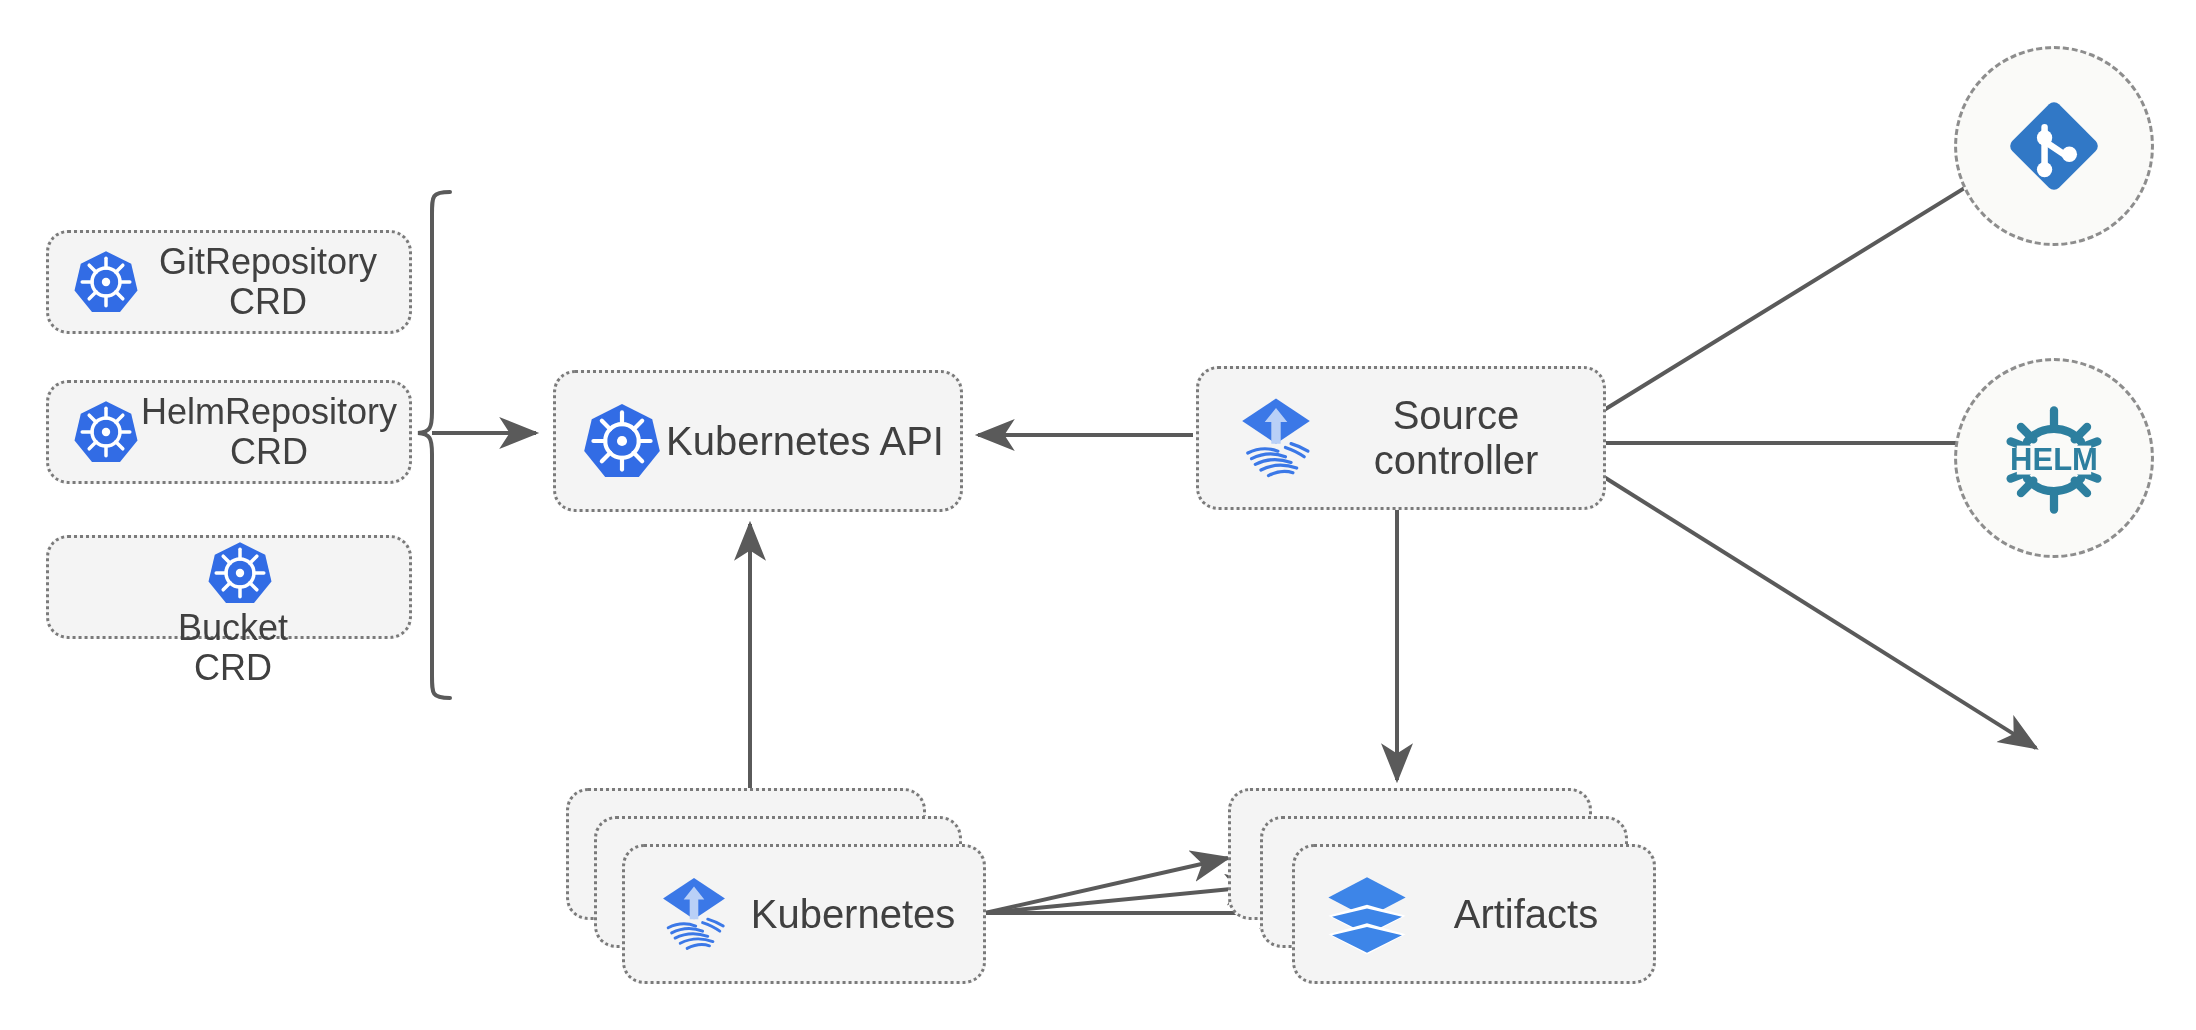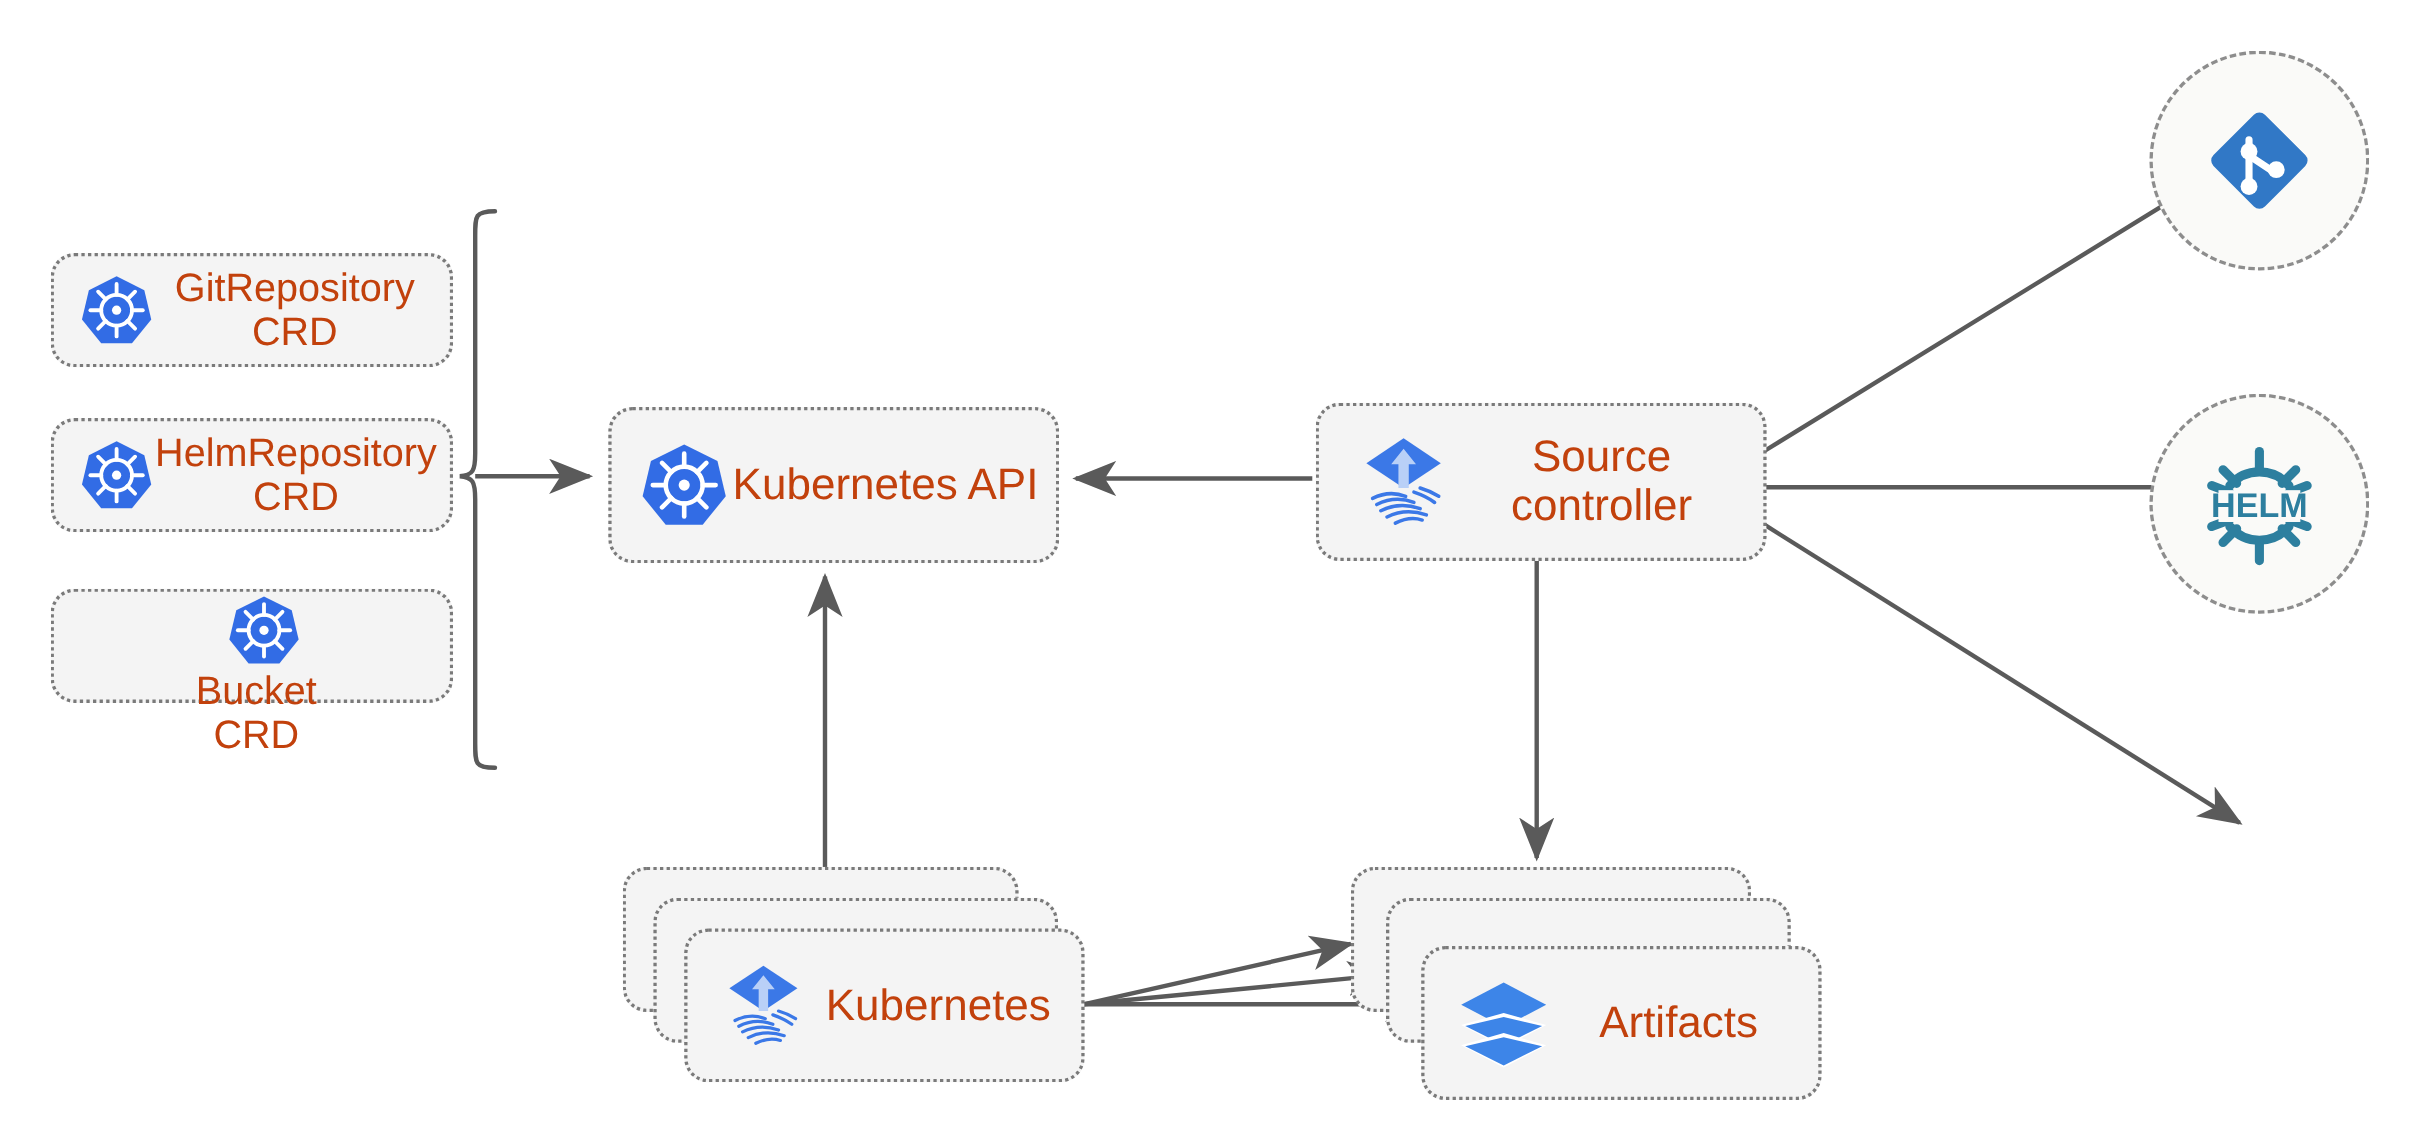--- a/index.html
+++ b/index.html
@@ -30,21 +30,21 @@
     background: #f4f4f4;
     border: 3px dotted #7a7a7a;
     border-radius: 22px;
     display: flex;
     flex-direction: row;
     align-items: center;
     justify-content: flex-start;
   }
   .node-label {
     font-size: 40px;
-    color: #c2410c;
+    color: #404040;
     line-height: 1.12;
     text-align: center;
     white-space: pre-line;
     flex: 1 1 auto;
     padding-right: 14px;
   }
   .icon-slot {
     flex: 0 0 auto;
     display: flex;
     align-items: center;
@@ -255,21 +255,21 @@
           </g>
         </svg>
       </span>
       <span class="node-label">Kubernetes</span>
     </div>
   </div>
 
   <div class="stack-wrap" style="left:1228px; top:788px; width:424px; height:196px;">
     <div class="stack-shadow" style="left:0px; top:0px; width:364px; height:132px;"></div>
     <div class="stack-shadow" style="left:32px; top:28px; width:368px; height:132px;"></div>
-    <div class="stack-front" style="left:64px; top:72px; width:364px; height:140px;">
+    <div class="stack-front" style="left:64px; top:56px; width:364px; height:140px;">
       <span class="icon-slot">
         <svg width="92" height="92" viewBox="0 0 100 100">
           <path d="M50 10 L92 32 L50 54 L8 32 Z" fill="#3d85e8"></path>
           <path d="M50 40 L92 52 L50 74 L8 52 Z" fill="#ffffff"></path>
           <path d="M50 44 L88 53 L50 72 L12 53 Z" fill="#3d85e8"></path>
           <path d="M50 60 L92 72 L50 94 L8 72 Z" fill="#ffffff"></path>
           <path d="M50 64 L88 73 L50 92 L12 73 Z" fill="#3d85e8"></path>
         </svg>
       </span>
       <span class="node-label">Artifacts</span>

